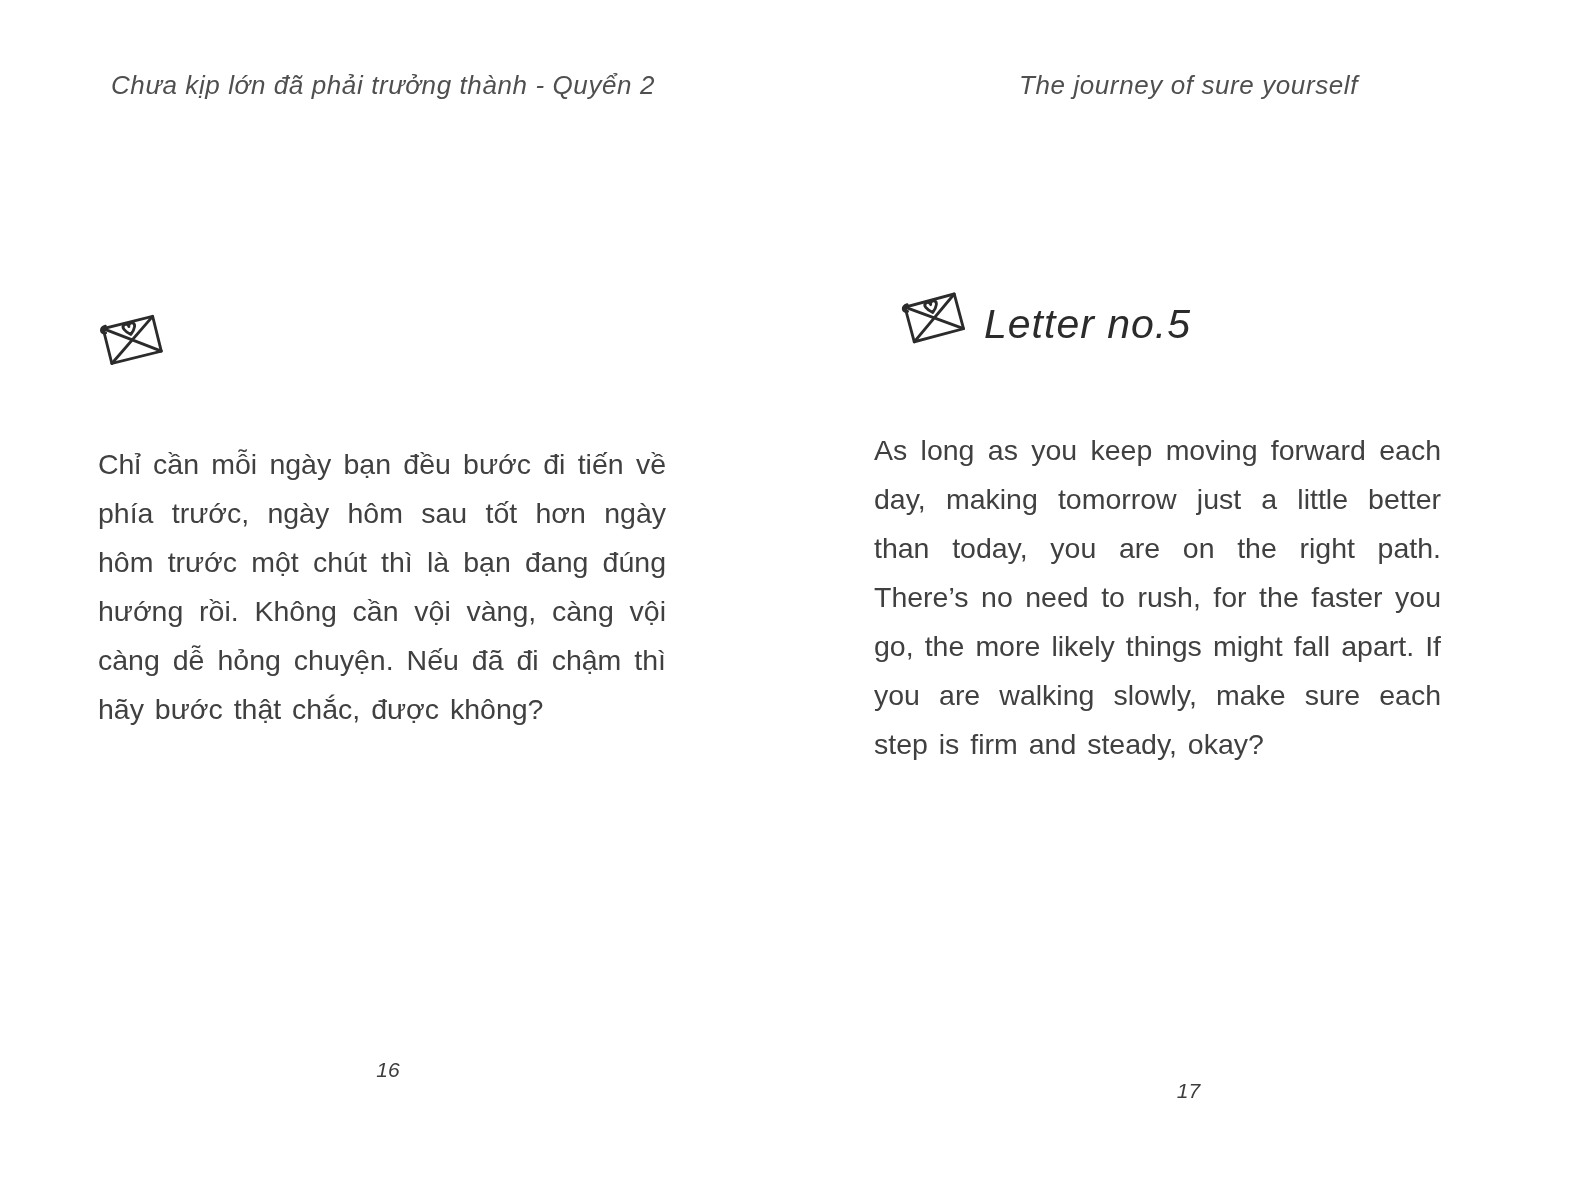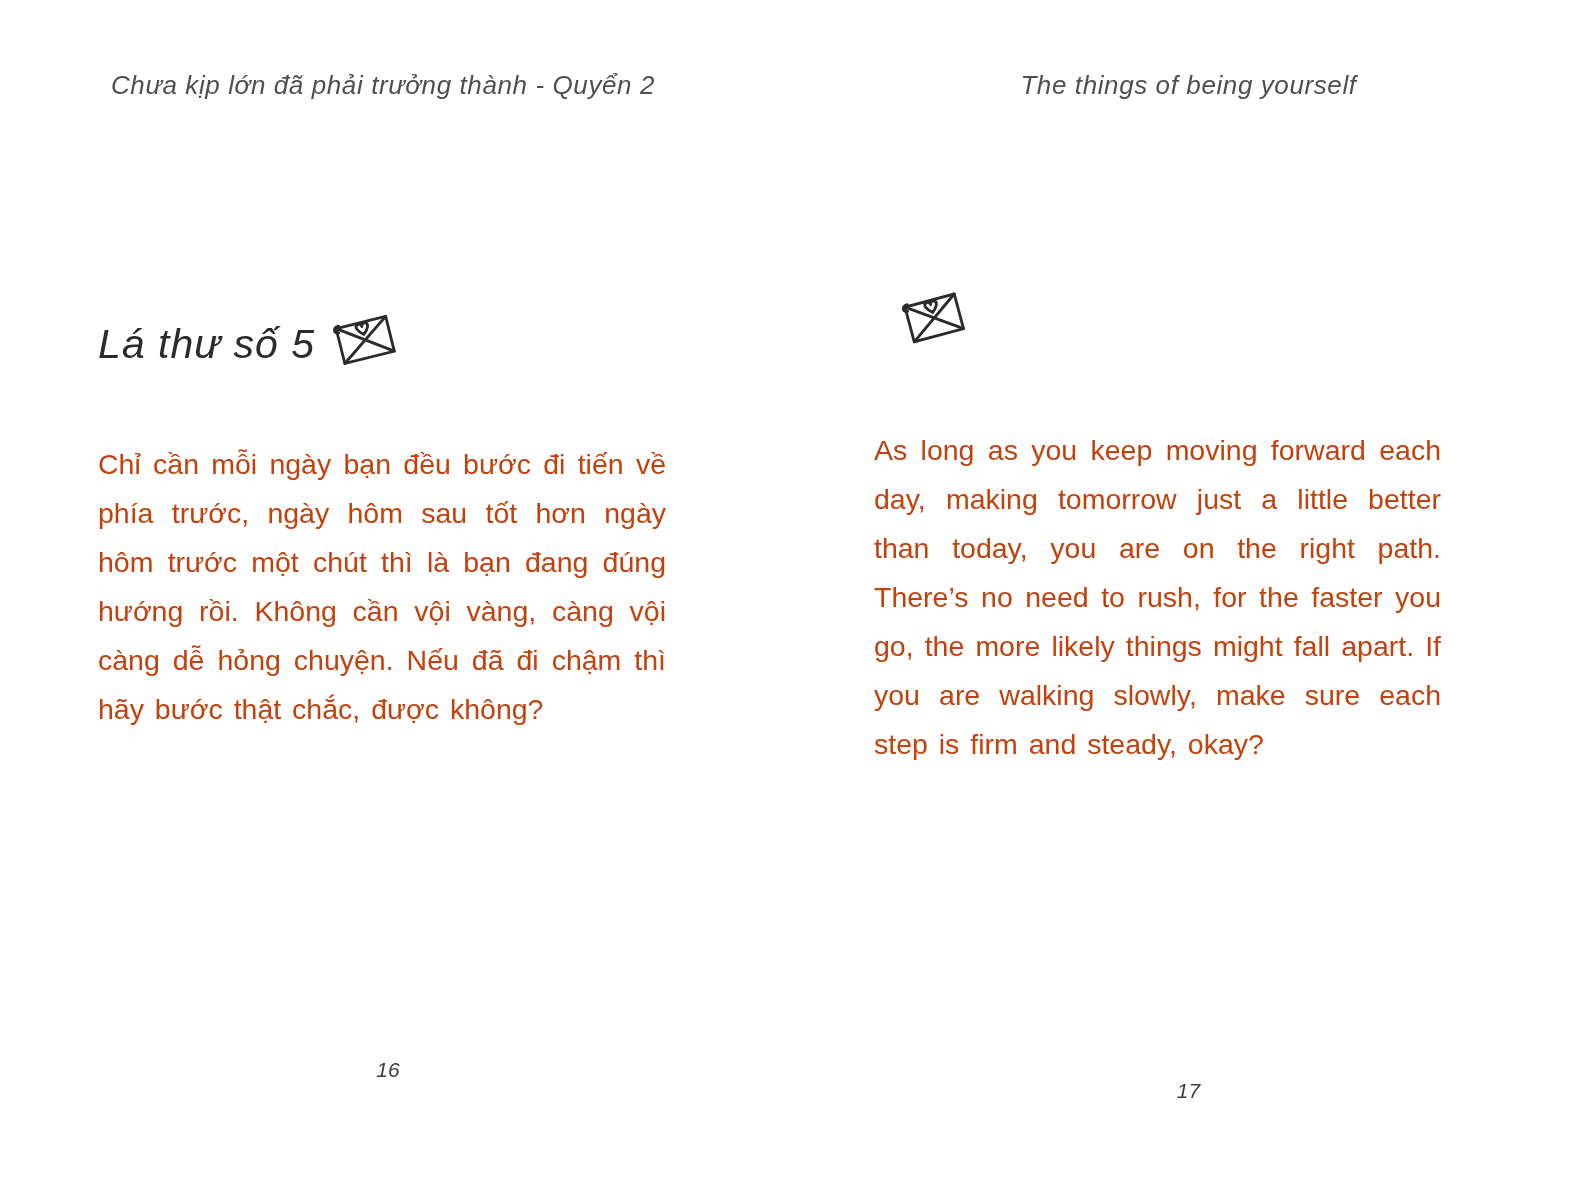--- a/index.html
+++ b/index.html
@@ -49,21 +49,21 @@
   }
   .title-row.rgt .chapter-title { margin-top: 10px; }
   .envelope { flex: 0 0 auto; }
   .title-row.lft .envelope { margin-top: -8px; }
 
   .letter-body {
     position: absolute;
     margin: 0;
     font-size: 28.5px;
     line-height: 49px;
-    color: #c2410c;
+    color: #404040;
     text-align: justify;
     word-spacing: 3px;
   }
   .letter-body.lft { left: 98px;  top: 440px; width: 568px; }
   .letter-body.rgt { left: 874px; top: 426px; width: 567px; }
 
   .page-number {
     position: absolute;
     top: 1058px;
     font-style: italic;
@@ -76,48 +76,48 @@
 </style>
 </head>
 <body>
 
 <div class="spread">
 
   <section>
     <div class="running-header lft">Chưa kịp lớn đã phải trưởng thành - Quyển 2</div>
 
     <div class="title-row lft">
-      <span class="chapter-title">Lá thư số 5</span>
       <svg class="envelope" width="68" height="58" viewBox="0 0 72 60">
         <g fill="none" stroke="#2b2b2b" stroke-width="3" stroke-linecap="round" stroke-linejoin="round" transform="rotate(-14 36 30)">
           <rect x="9" y="12" width="54" height="38"></rect>
           <path d="M9 12 L63 50 M63 12 L9 50"></path>
           <path d="M36 25 C 30 20 28 15 31.5 13.5 C 34 12.5 36 14.5 36 16.5 C 36 14.5 38 12.5 40.5 13.5 C 44 15 42 20 36 25 Z"></path>
           <path d="M12 10 C 5.5 10.5 5 16.5 10.5 17"></path>
         </g>
       </svg>
     </div>
 
     <p class="letter-body lft">Chỉ cần mỗi ngày bạn đều bước đi tiến về phía trước, ngày hôm sau tốt hơn ngày hôm trước một chút thì là bạn đang đúng hướng rồi. Không cần vội vàng, càng vội càng dễ hỏng chuyện. Nếu đã đi chậm thì hãy bước thật chắc, được không?</p>
 
     <div class="page-number lft">16</div>
   </section>
 
   <section>
-    <div class="running-header rgt">The things of being yourself</div>
+    <div class="running-header rgt">The journey of sure yourself</div>
 
     <div class="title-row rgt">
       <svg class="envelope" width="68" height="58" viewBox="0 0 72 60">
         <g fill="none" stroke="#2b2b2b" stroke-width="3" stroke-linecap="round" stroke-linejoin="round" transform="rotate(-15 36 30)">
           <rect x="9" y="12" width="54" height="38"></rect>
           <path d="M9 12 L63 50 M63 12 L9 50"></path>
           <path d="M36 25 C 30 20 28 15 31.5 13.5 C 34 12.5 36 14.5 36 16.5 C 36 14.5 38 12.5 40.5 13.5 C 44 15 42 20 36 25 Z"></path>
           <path d="M12 10 C 5.5 10.5 5 16.5 10.5 17"></path>
         </g>
       </svg>
+      <span class="chapter-title">Letter no.5</span>
     </div>
 
     <p class="letter-body rgt">As long as you keep moving forward each day, making tomorrow just a little better than today, you are on the right path. There’s no need to rush, for the faster you go, the more likely things might fall apart. If you are walking slowly, make sure each step is firm and steady, okay?</p>
 
     <div class="page-number rgt">17</div>
   </section>
 
 </div>
 
 </body></html>

